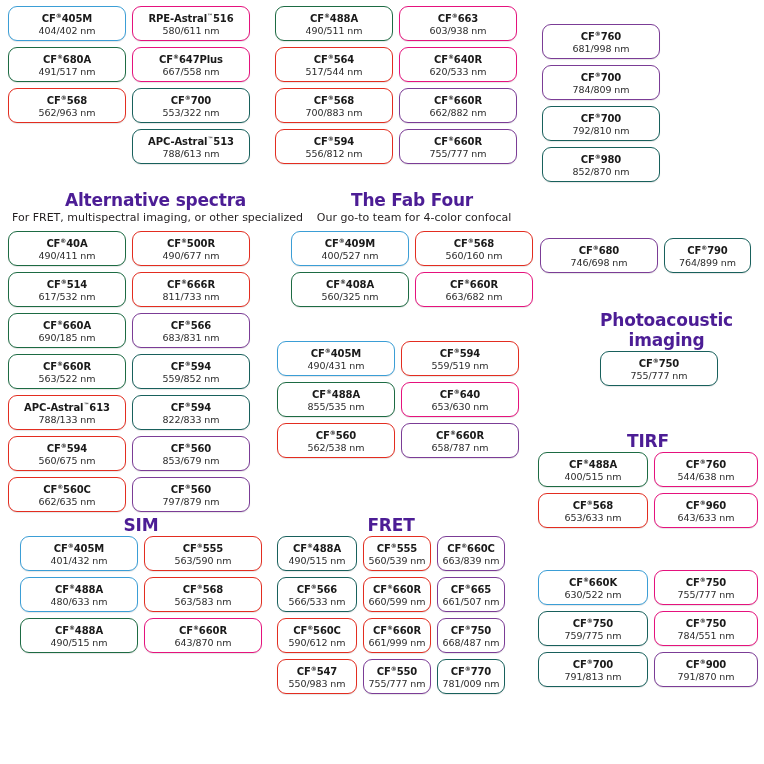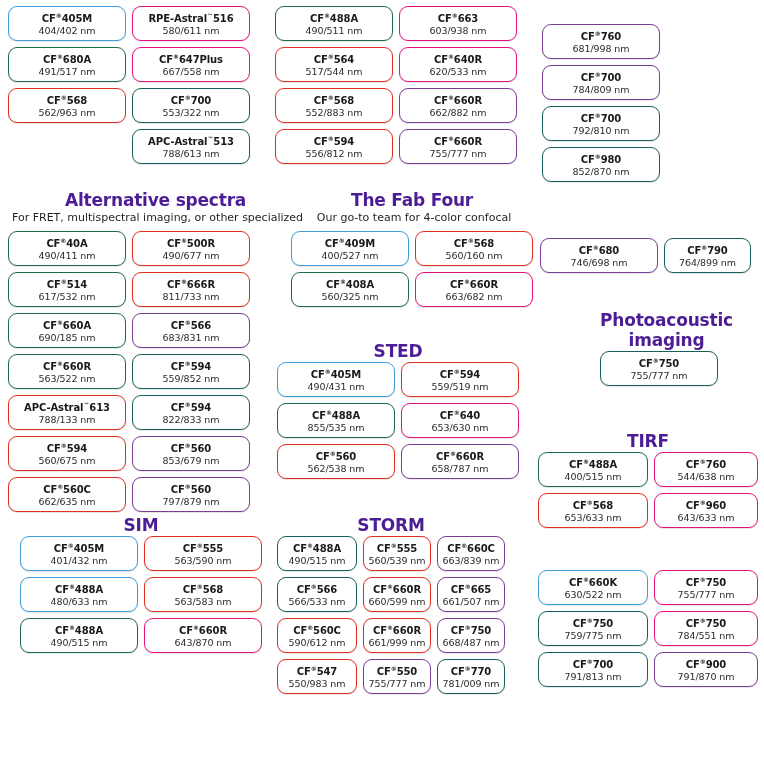--- a/index.html
+++ b/index.html
@@ -122,21 +122,21 @@
           <div class="chip c-green">
             <div class="nm"><span>CF</span><sup>®</sup><span>488A</span></div>
             <div class="wl">490/511 nm</div>
           </div>
           <div class="chip c-red">
             <div class="nm"><span>CF</span><sup>®</sup><span>564</span></div>
             <div class="wl">517/544 nm</div>
           </div>
           <div class="chip c-red">
             <div class="nm"><span>CF</span><sup>®</sup><span>568</span></div>
-            <div class="wl">552/883 nm</div>
+            <div class="wl">700/883 nm</div>
           </div>
           <div class="chip c-red">
             <div class="nm"><span>CF</span><sup>®</sup><span>594</span></div>
             <div class="wl">556/812 nm</div>
           </div>
         </div>
         <div class="col" style="width: 118px;">
           <div class="chip c-magenta">
             <div class="nm"><span>CF</span><sup>®</sup><span>663</span></div>
             <div class="wl">603/938 nm</div>
@@ -264,21 +264,20 @@
             <div class="wl">560/160 nm</div>
           </div>
           <div class="chip c-magenta">
             <div class="nm"><span>CF</span><sup>®</sup><span>660R</span></div>
             <div class="wl">663/682 nm</div>
           </div>
         </div>
       </div>
     </div>
     <div class="section" style="left: 277px; top: 341px;">
-      <div class="sec-title">STED</div>
       <div class="grid">
         <div class="col" style="width: 118px;">
           <div class="chip c-blue">
             <div class="nm"><span>CF</span><sup>®</sup><span>405M</span></div>
             <div class="wl">490/431 nm</div>
           </div>
           <div class="chip c-green">
             <div class="nm"><span>CF</span><sup>®</sup><span>488A</span></div>
             <div class="wl">855/535 nm</div>
           </div>
@@ -330,21 +329,21 @@
             <div class="wl">563/583 nm</div>
           </div>
           <div class="chip c-magenta">
             <div class="nm"><span>CF</span><sup>®</sup><span>660R</span></div>
             <div class="wl">643/870 nm</div>
           </div>
         </div>
       </div>
     </div>
     <div class="section" style="left: 277px; top: 515px;">
-      <div class="sec-title">STORM</div>
+      <div class="sec-title">FRET</div>
       <div class="grid">
         <div class="col" style="width: 80px;">
           <div class="chip c-teal">
             <div class="nm"><span>CF</span><sup>®</sup><span>488A</span></div>
             <div class="wl">490/515 nm</div>
           </div>
           <div class="chip c-teal">
             <div class="nm"><span>CF</span><sup>®</sup><span>566</span></div>
             <div class="wl">566/533 nm</div>
           </div>

